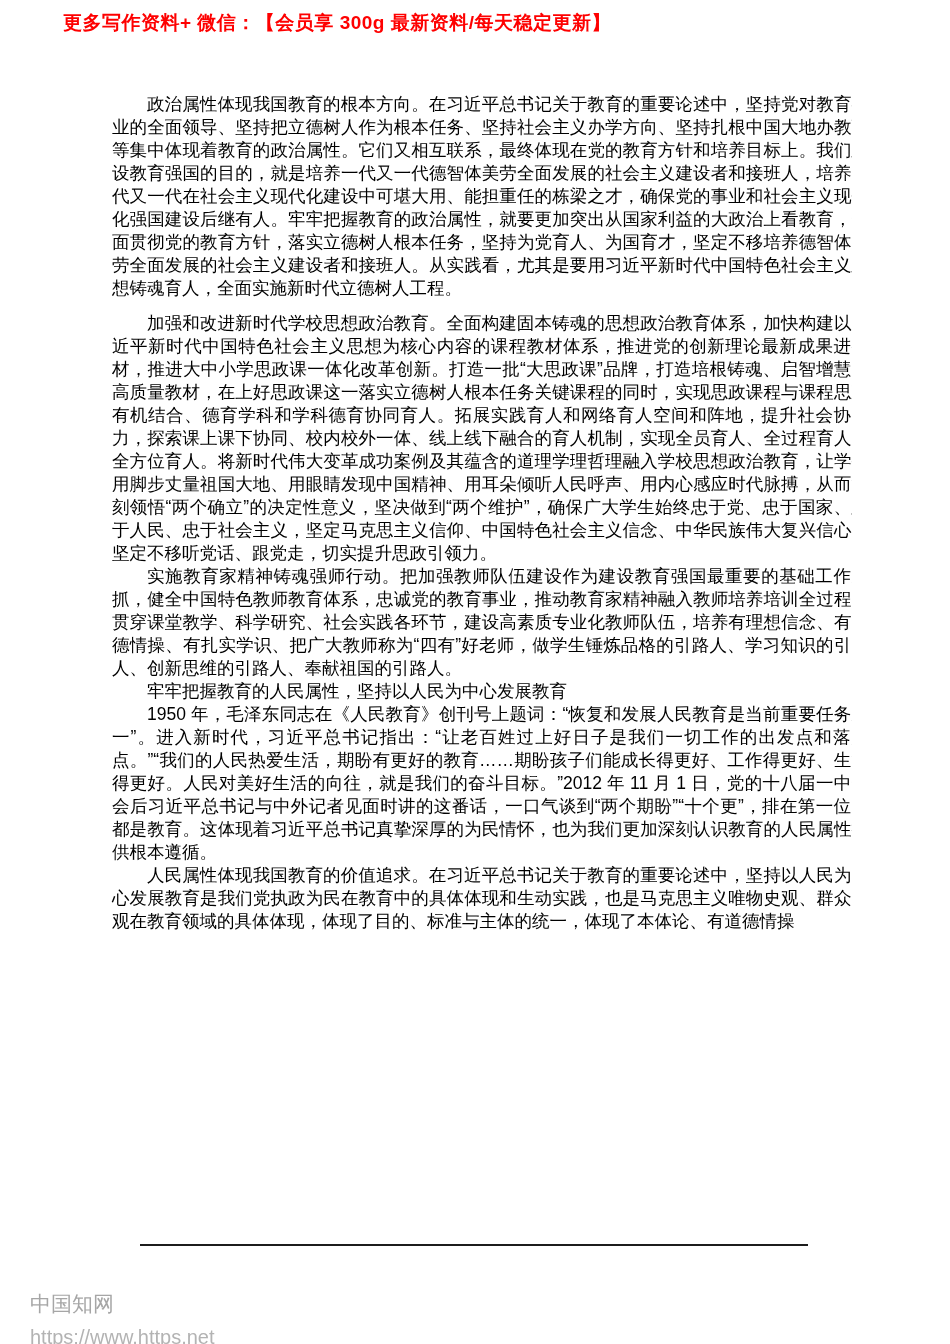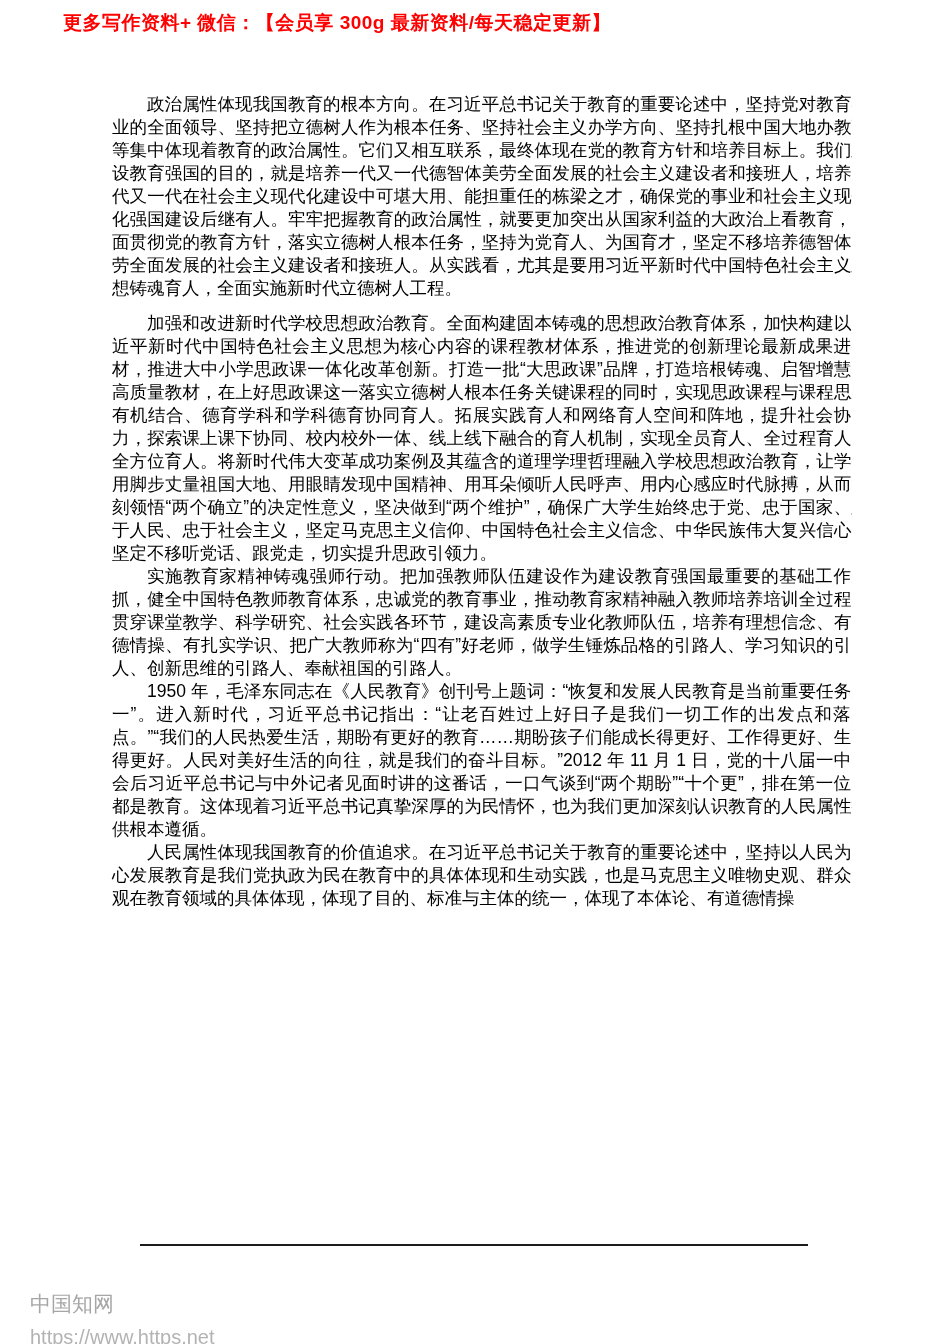--- a/index.html
+++ b/index.html
@@ -87,20 +87,21 @@
 
 <div class="page">
 
   <div class="promo-header">更多写作资料+ 微信：【会员享 300g 最新资料/每天稳定更新】</div>
 
   <div class="doc-body">
 
   <p class="gap-after">政治属性体现我国教育的根本方向。在习近平总书记关于教育的重要论述中，坚持党对教育事业的全面领导、坚持把立德树人作为根本任务、坚持社会主义办学方向、坚持扎根中国大地办教育等集中体现着教育的政治属性。它们又相互联系，最终体现在党的教育方针和培养目标上。我们建设教育强国的目的，就是培养一代又一代德智体美劳全面发展的社会主义建设者和接班人，培养一代又一代在社会主义现代化建设中可堪大用、能担重任的栋梁之才，确保党的事业和社会主义现代化强国建设后继有人。牢牢把握教育的政治属性，就要更加突出从国家利益的大政治上看教育，全面贯彻党的教育方针，落实立德树人根本任务，坚持为党育人、为国育才，坚定不移培养德智体美劳全面发展的社会主义建设者和接班人。从实践看，尤其是要用习近平新时代中国特色社会主义思想铸魂育人，全面实施新时代立德树人工程。</p>
       <p>加强和改进新时代学校思想政治教育。全面构建固本铸魂的思想政治教育体系，加快构建以习近平新时代中国特色社会主义思想为核心内容的课程教材体系，推进党的创新理论最新成果进教材，推进大中小学思政课一体化改革创新。打造一批“大思政课”品牌，打造培根铸魂、启智增慧的高质量教材，在上好思政课这一落实立德树人根本任务关键课程的同时，实现思政课程与课程思政有机结合、德育学科和学科德育协同育人。拓展实践育人和网络育人空间和阵地，提升社会协同力，探索课上课下协同、校内校外一体、线上线下融合的育人机制，实现全员育人、全过程育人、全方位育人。将新时代伟大变革成功案例及其蕴含的道理学理哲理融入学校思想政治教育，让学生用脚步丈量祖国大地、用眼睛发现中国精神、用耳朵倾听人民呼声、用内心感应时代脉搏，从而深刻领悟“两个确立”的决定性意义，坚决做到“两个维护”，确保广大学生始终忠于党、忠于国家、忠于人民、忠于社会主义，坚定马克思主义信仰、中国特色社会主义信念、中华民族伟大复兴信心，坚定不移听党话、跟党走，切实提升思政引领力。</p>
       <p>实施教育家精神铸魂强师行动。把加强教师队伍建设作为建设教育强国最重要的基础工作来抓，健全中国特色教师教育体系，忠诚党的教育事业，推动教育家精神融入教师培养培训全过程，贯穿课堂教学、科学研究、社会实践各环节，建设高素质专业化教师队伍，培养有理想信念、有道德情操、有扎实学识、把广大教师称为“四有”好老师，做学生锤炼品格的引路人、学习知识的引路人、创新思维的引路人、奉献祖国的引路人。</p>
+      <p>牢牢把握教育的人民属性，坚持以人民为中心发展教育</p>
       <p>1950 年，毛泽东同志在《人民教育》创刊号上题词：“恢复和发展人民教育是当前重要任务之一”。进入新时代，习近平总书记指出：“让老百姓过上好日子是我们一切工作的出发点和落脚点。”“我们的人民热爱生活，期盼有更好的教育……期盼孩子们能成长得更好、工作得更好、生活得更好。人民对美好生活的向往，就是我们的奋斗目标。”2012 年 11 月 1 日，党的十八届一中全会后习近平总书记与中外记者见面时讲的这番话，一口气谈到“两个期盼”“十个更”，排在第一位的都是教育。这体现着习近平总书记真挚深厚的为民情怀，也为我们更加深刻认识教育的人民属性提供根本遵循。</p>
       <p>人民属性体现我国教育的价值追求。在习近平总书记关于教育的重要论述中，坚持以人民为中心发展教育是我们党执政为民在教育中的具体体现和生动实践，也是马克思主义唯物史观、群众史观在教育领域的具体体现，体现了目的、标准与主体的统一，体现了本体论、有道德情操</p>
     </div>
 
 
   <div class="divider"></div>
 
   <div class="cnki-watermark">
     <span class="cnki-brand">中国知网</span>
     <span class="cnki-url">https://www.https.net</span>

